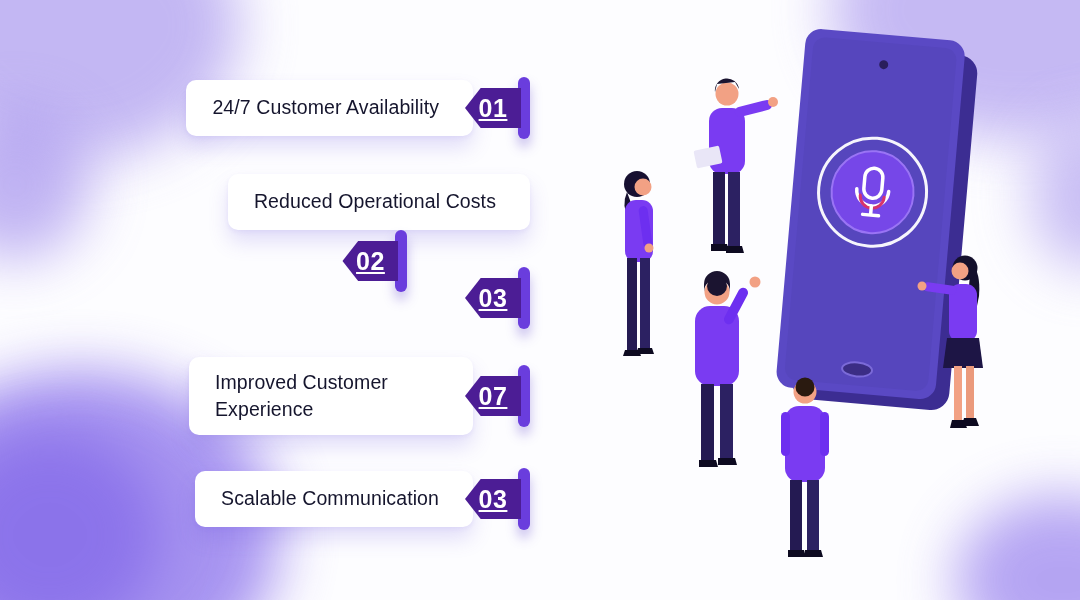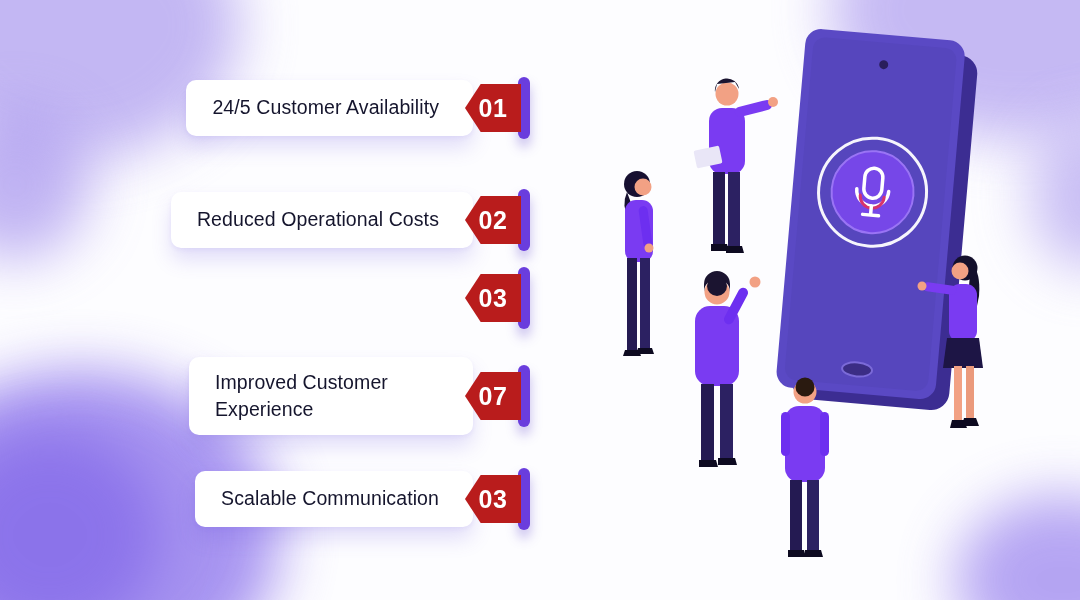--- a/index.html
+++ b/index.html
@@ -29,25 +29,25 @@
     box-shadow:0 12px 20px rgba(104,82,220,0.18), 0 2px 4px rgba(104,82,220,0.08);
     padding:0 34px 0 26px;display:flex;align-items:center;
     min-height:56px;font-size:19.5px;line-height:1.4;color:#15152d;
     font-weight:500;letter-spacing:.1px;
   }
   .benefit-pill.two-line{min-height:78px;}
   .benefit-pill.w3{max-width:258px;}
   .benefit-pill.w4{max-width:224px;}
   .benefit-badge{display:flex;align-items:center;margin-left:-8px;position:relative;}
   .badge-arrow{
-    width:56px;height:48px;background:#b91c1c;
+    width:56px;height:40px;background:#4c1d95;
     clip-path:polygon(28% 0,100% 0,100% 100%,28% 100%,0 50%);
     display:flex;align-items:center;justify-content:center;
     color:#ffffff;font-weight:700;font-size:25px;letter-spacing:.5px;
-    position:relative;z-index:2;
+    position:relative;z-index:2;text-decoration:underline;
   }
   .badge-bar{
     width:12px;height:62px;background:#6a3ddd;border-radius:7px;
     margin-left:-3px;z-index:1;box-shadow:0 8px 12px rgba(90,60,200,.35);
   }
 
   
   .illustration{position:absolute;left:575px;top:0;width:505px;height:600px;}
 </style>
 </head>
@@ -57,30 +57,30 @@
 
   <div class="blob blob-tl"></div>
   <div class="blob blob-tl2"></div>
   <div class="blob blob-bl"></div>
   <div class="blob blob-bl2"></div>
   <div class="blob blob-tr"></div>
   <div class="blob blob-r"></div>
   <div class="blob blob-br2"></div>
 
   <div class="benefit-row" style="top:77px;">
-    <div class="benefit-pill">24/5 Customer Availability</div>
+    <div class="benefit-pill">24/7 Customer Availability</div>
     <div class="benefit-badge">
       <div class="badge-arrow">
         <span>01</span>
       </div>
       <div class="badge-bar"></div>
     </div>
   </div>
 
-  <div class="benefit-row" style="top:189px;">
+  <div class="benefit-row" style="top:174px;flex-direction:column;">
     <div class="benefit-pill">Reduced Operational Costs</div>
     <div class="benefit-badge">
       <div class="badge-arrow">
         <span>02</span>
       </div>
       <div class="badge-bar"></div>
     </div>
   </div>
 
   <div class="benefit-row" style="top:267px;">

